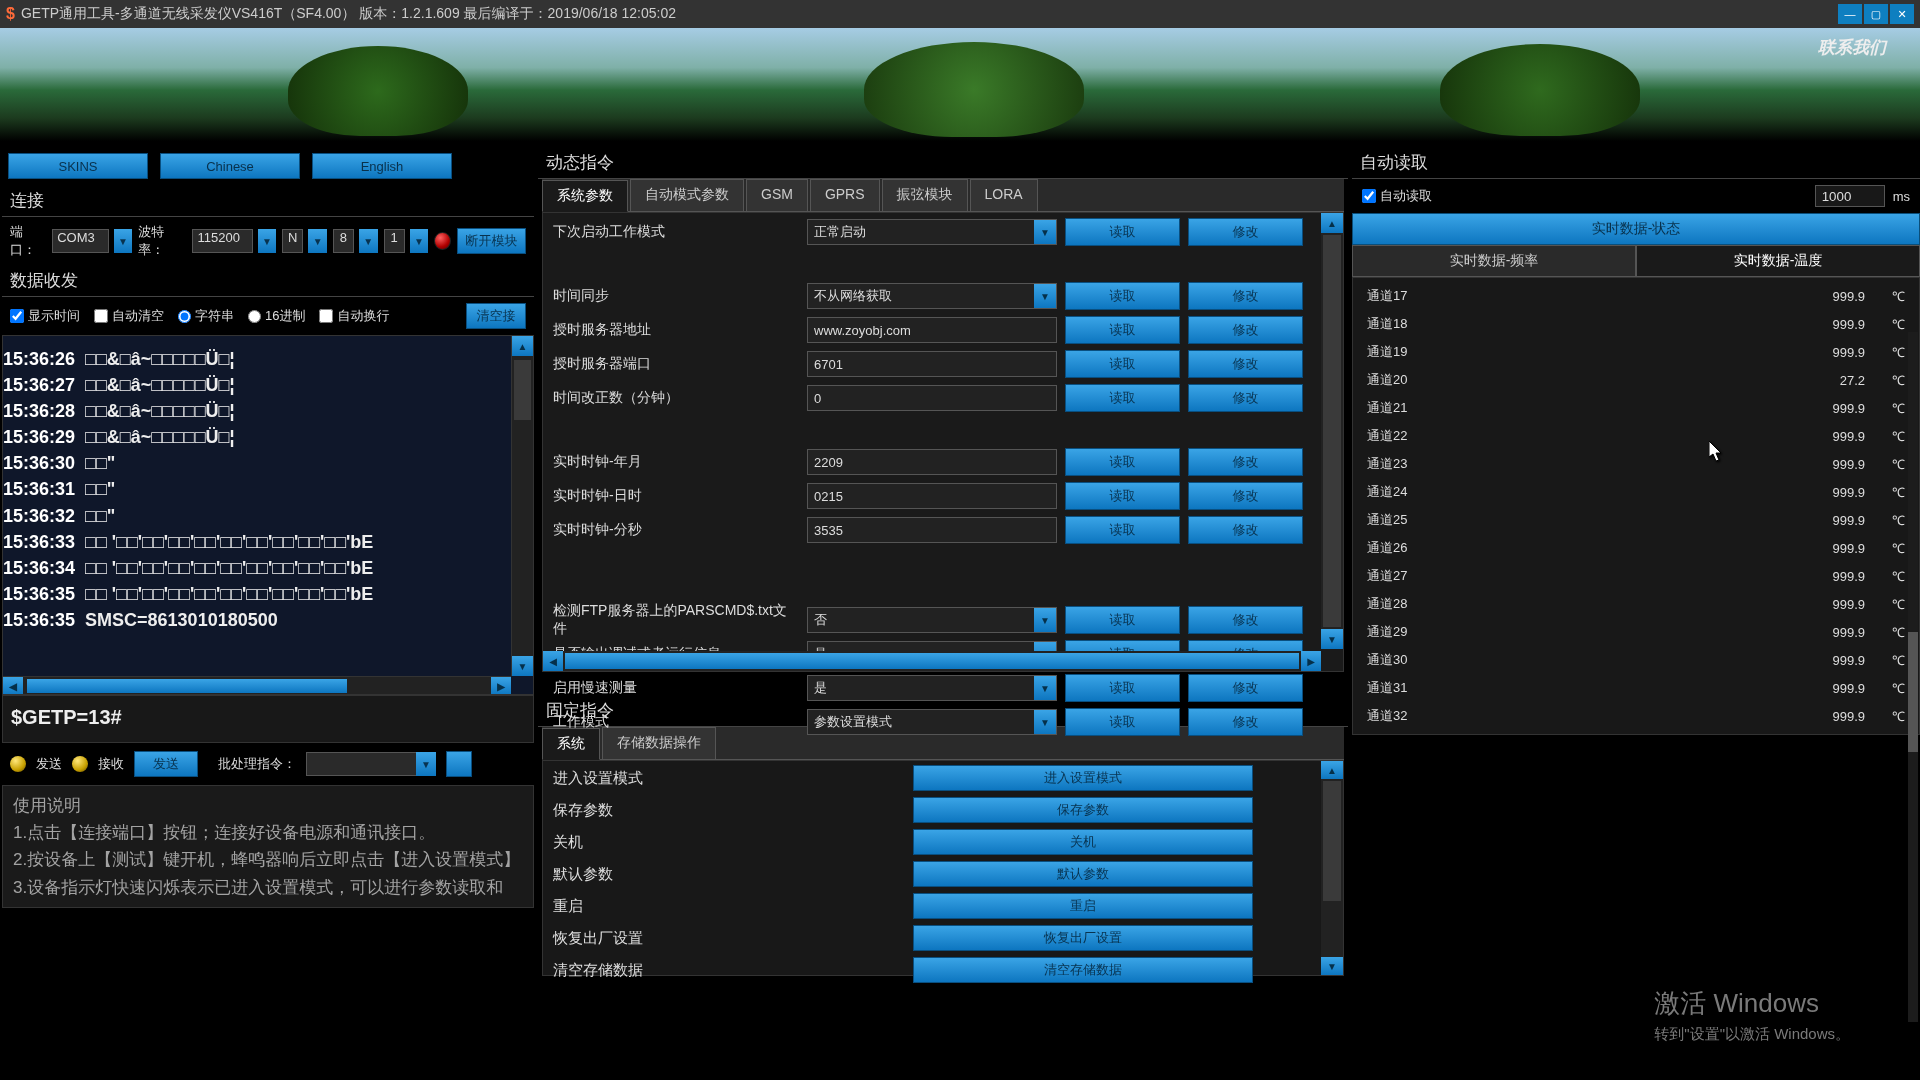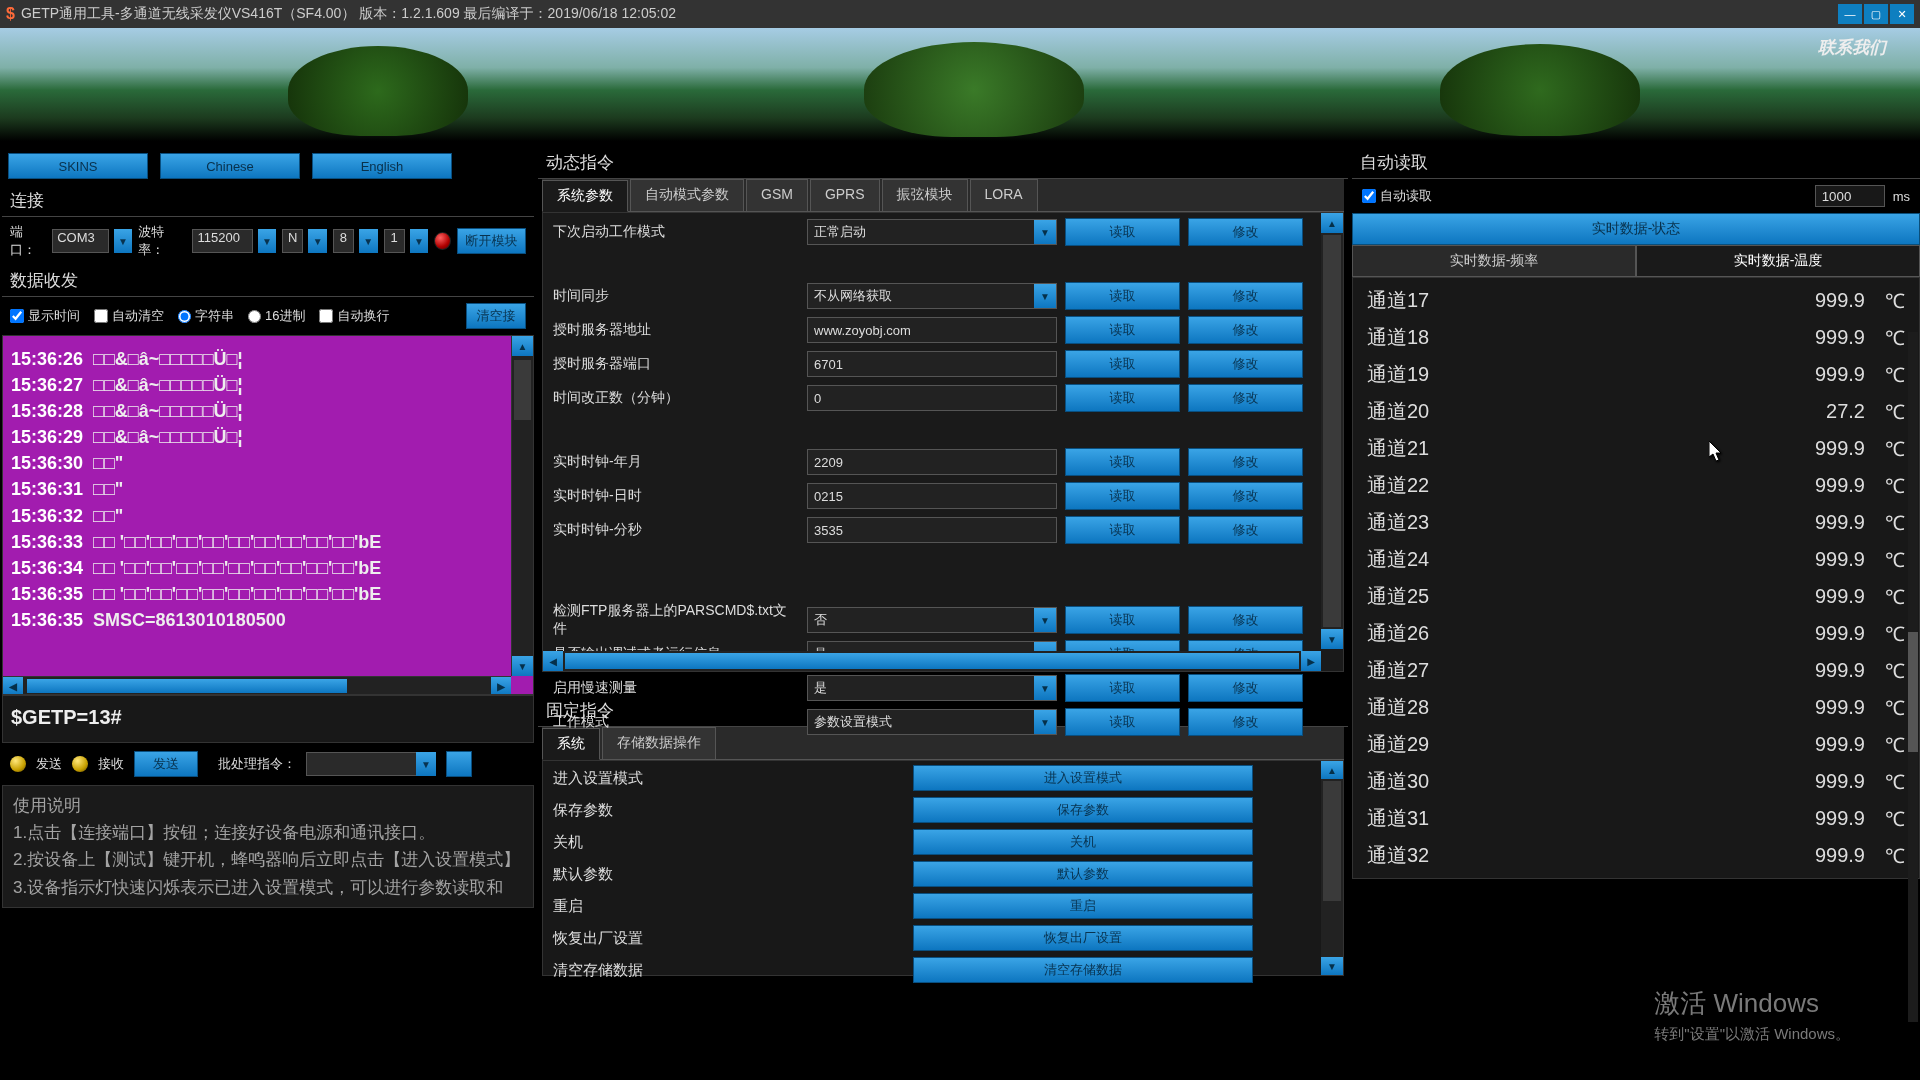--- a/index.html
+++ b/index.html
@@ -34,21 +34,21 @@
 .connect-row { display: flex; align-items: center; gap: 6px; padding: 6px 8px; font-size: 13px; }
 .sel { background: #2a2a2a; border: 1px solid #555; color: #ddd; height: 24px; padding: 0 4px; }
 .sel-arrow { width: 20px; height: 24px; background: linear-gradient(#3aa4e6,#0d76c0); display:inline-flex; align-items:center; justify-content:center; color:#083350; font-size:10px; margin-left:-1px; }
 .led { width: 18px; height: 18px; border-radius: 50%; background: radial-gradient(circle at 35% 30%, #ff6060, #b00000 60%, #4a0000); border:1px solid #222;}
 
 .chkrow { display: flex; align-items: center; gap: 14px; padding: 6px 8px; }
 .chk { display: flex; align-items: center; gap: 4px; }
 .chk input { width:14px; height:14px;}
 .radio { display:flex; align-items:center; gap:4px;}
 
-.log { background: #a21caf; color: #eee; font-size: 18px; font-weight:bold; padding: 10px 8px; height: 360px; overflow: hidden; position: relative; font-family: Arial, sans-serif; border:1px solid #333;}
+.log { background: #0f172a; color: #eee; font-size: 18px; font-weight:bold; padding: 10px 0; height: 360px; overflow: hidden; position: relative; font-family: Arial, sans-serif; border:1px solid #333;}
 .log-line { white-space: pre; line-height: 1.45; }
 .log-time { color:#fff;}
 .log .vscroll { position:absolute; right:0; top:0; bottom:18px; width:22px; background:#222; border-left:1px solid #333;}
 .log .vscroll .up,.log .vscroll .down{height:20px;background:linear-gradient(#3aa4e6,#0d76c0);display:flex;align-items:center;justify-content:center;color:#05304a;font-size:10px;}
 .log .vscroll .down{position:absolute;bottom:0;left:0;right:0;}
 .log .vscroll .thumb{position:absolute;top:24px;left:2px;right:2px;height:60px;background:#3a3a3a;}
 .log .hscroll{position:absolute;left:0;right:22px;bottom:0;height:18px;background:#222;border-top:1px solid #333;}
 .log .hscroll .l,.log .hscroll .r{width:20px;height:18px;background:linear-gradient(#3aa4e6,#0d76c0);display:inline-flex;align-items:center;justify-content:center;color:#05304a;font-size:10px;position:absolute;top:0;}
 .log .hscroll .l{left:0;} .log .hscroll .r{right:0;}
 .log .hscroll .thumb{position:absolute;left:24px;top:2px;height:14px;width:320px;background:linear-gradient(#3aa4e6,#0d76c0);}
@@ -96,21 +96,21 @@
 .fixed-cmds .vscroll .thumb{position:absolute;top:20px;left:2px;right:2px;height:120px;background:#3a3a3a;}
 
 .autoread-top{display:flex;align-items:center;gap:8px;padding:6px 10px;}
 .interval{background:#181818;border:1px solid #555;color:#ddd;width:70px;height:22px;padding:0 6px;text-align:left;}
 .tablike{display:flex;flex-direction:column;}
 .rtitle{background:linear-gradient(#3aa4e6,#0d76c0);color:#08314c;text-align:center;padding:6px 0;border:1px solid #0a4e7a;font-size:14px;}
 .rtabs{display:flex;}
 .rtab{flex:1;text-align:center;padding:6px 0;background:#2a2a2a;border:1px solid #555;color:#ccc;font-size:14px;}
 .rtab.active{background:#1a1a1a;color:#fff;}
 .chlist{background:#181818;border:1px solid #333;padding:4px 0;}
-.chrow{display:flex;align-items:center;padding:5px 14px;font-size:20px;color:#ddd;}
+.chrow{display:flex;align-items:center;padding:5px 14px;font-size:13px;color:#ddd;}
 .chrow .n{flex:1;}
 .chrow .v{width:80px;text-align:right;}
 .chrow .u{width:40px;text-align:right;padding-left:6px;}
 
 .cursor{position:absolute; left:1709px; top:441px; width:16px;height:22px; pointer-events:none; z-index:9999;}
 .cursor svg{filter:drop-shadow(1px 1px 1px #000);}
 
 .watermark{position:absolute; right:70px; bottom:36px; color:#7a7a7a;}
 .watermark .big{font-size:26px;}
 .watermark .small{font-size:15px; margin-top:4px;}

